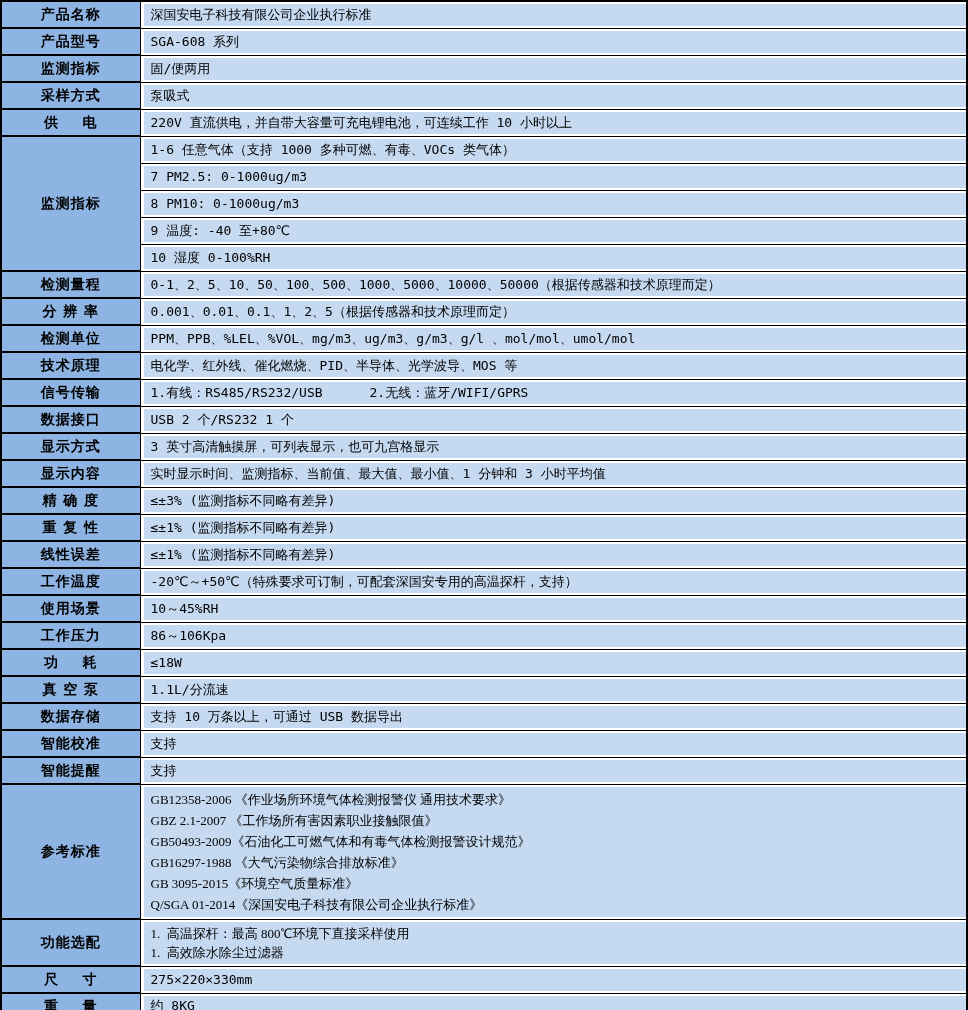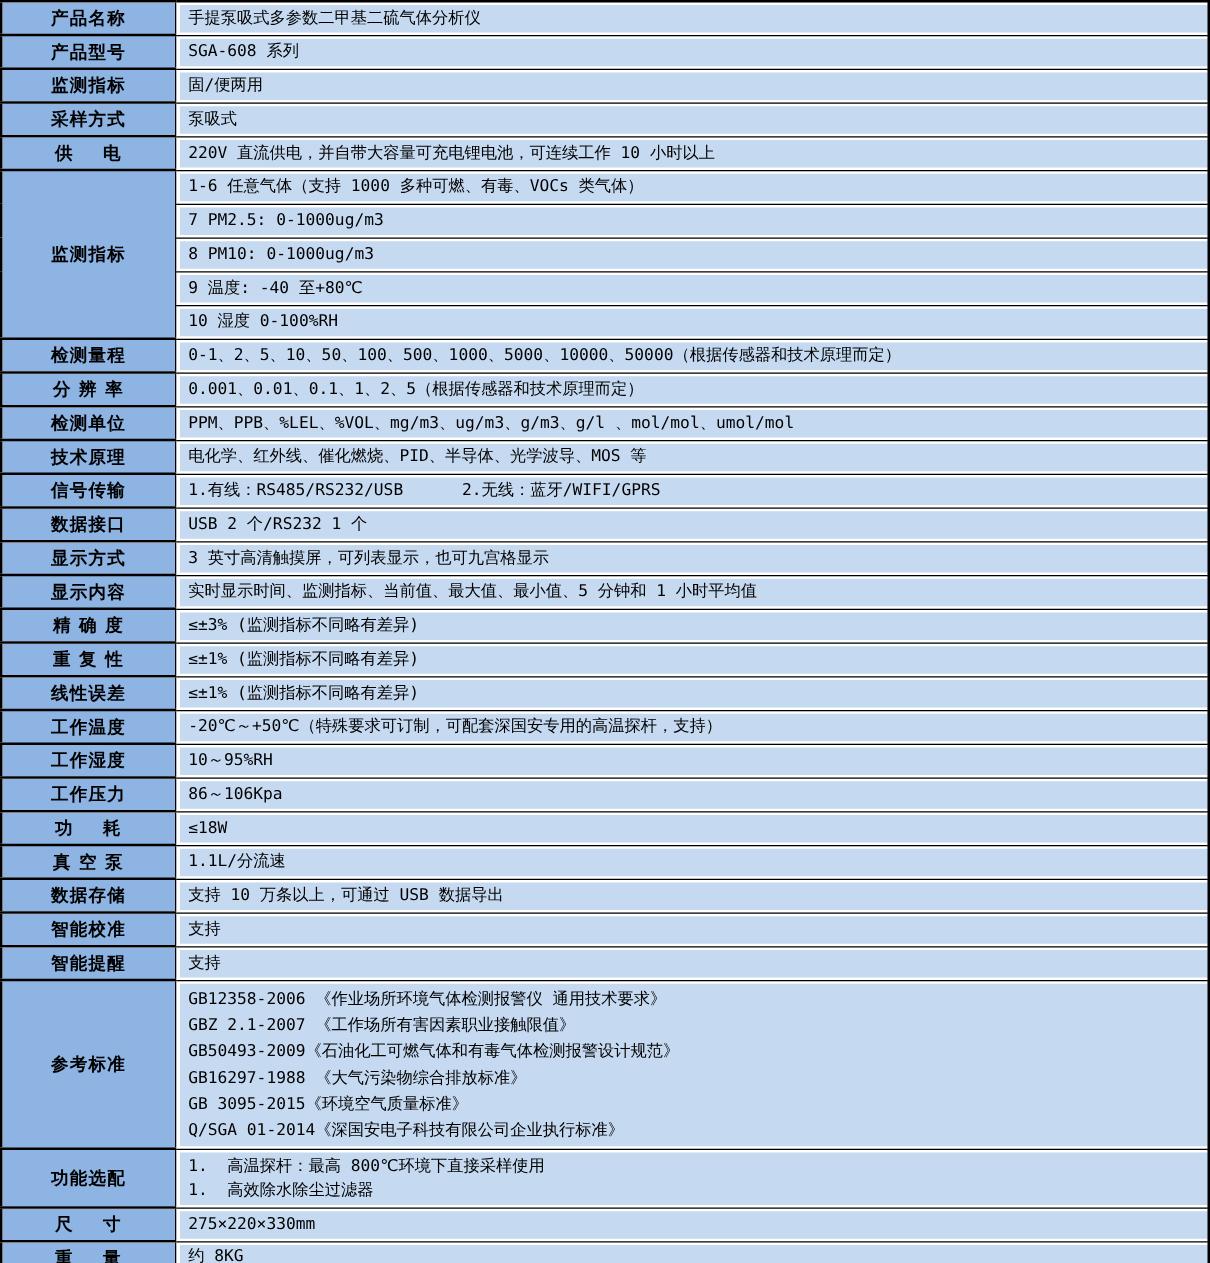--- a/index.html
+++ b/index.html
@@ -41,36 +41,36 @@
   }
   td.value{
     background:var(--value-bg);
     box-shadow:inset 0 2px 0 var(--trim), inset 0 -2px 0 var(--trim), inset 3px 0 0 var(--trim);
     font-family:"DejaVu Sans Mono","DejaVu Sans",monospace;
     font-size:13px;
     padding:2px 6px 2px 10px;
     white-space:pre-wrap;
     line-height:20px;
   }
-  td.value.multiline{padding-top:4px;padding-bottom:4px;}
+  td.value.multiline{padding-top:4px;padding-bottom:4px;font-family:Liberation Serif, serif;}
   .line{line-height:21px;white-space:pre-wrap;}
   .opt-line{line-height:19px;white-space:pre-wrap;}
 </style>
 </head>
 <body>
 
 <table class="spec">
   <colgroup>
     <col class="c-label">
     <col class="c-value">
   </colgroup>
   <tbody>
       <tr class="std">
         <td class="label">产品名称</td>
-        <td class="value">手提泵吸式多参数二甲基二硫气体分析仪</td>
+        <td class="value">深国安电子科技有限公司企业执行标准</td>
       </tr>
       <tr class="std">
         <td class="label">产品型号</td>
         <td class="value">SGA-608 系列</td>
       </tr>
       <tr class="std">
         <td class="label">监测指标</td>
         <td class="value">固/便两用</td>
       </tr>
       <tr class="std">
@@ -120,41 +120,41 @@
       <tr class="std">
         <td class="label">数据接口</td>
         <td class="value">USB 2 个/RS232 1 个</td>
       </tr>
       <tr class="std">
         <td class="label">显示方式</td>
         <td class="value">3 英寸高清触摸屏，可列表显示，也可九宫格显示</td>
       </tr>
       <tr class="std">
         <td class="label">显示内容</td>
-        <td class="value">实时显示时间、监测指标、当前值、最大值、最小值、5 分钟和 1 小时平均值</td>
+        <td class="value">实时显示时间、监测指标、当前值、最大值、最小值、1 分钟和 3 小时平均值</td>
       </tr>
       <tr class="std">
         <td class="label">精 确 度</td>
         <td class="value">≤±3% (监测指标不同略有差异)</td>
       </tr>
       <tr class="std">
         <td class="label">重 复 性</td>
         <td class="value">≤±1% (监测指标不同略有差异)</td>
       </tr>
       <tr class="std">
         <td class="label">线性误差</td>
         <td class="value">≤±1% (监测指标不同略有差异)</td>
       </tr>
       <tr class="std">
         <td class="label">工作温度</td>
         <td class="value">-20℃～+50℃（特殊要求可订制，可配套深国安专用的高温探杆，支持）</td>
       </tr>
       <tr class="std">
-        <td class="label">工作湿度</td>
-        <td class="value">10～95%RH</td>
+        <td class="label">使用场景</td>
+        <td class="value">10～45%RH</td>
       </tr>
       <tr class="std">
         <td class="label">工作压力</td>
         <td class="value">86～106Kpa</td>
       </tr>
       <tr class="std">
         <td class="label">功    耗</td>
         <td class="value">≤18W</td>
       </tr>
       <tr class="std">

